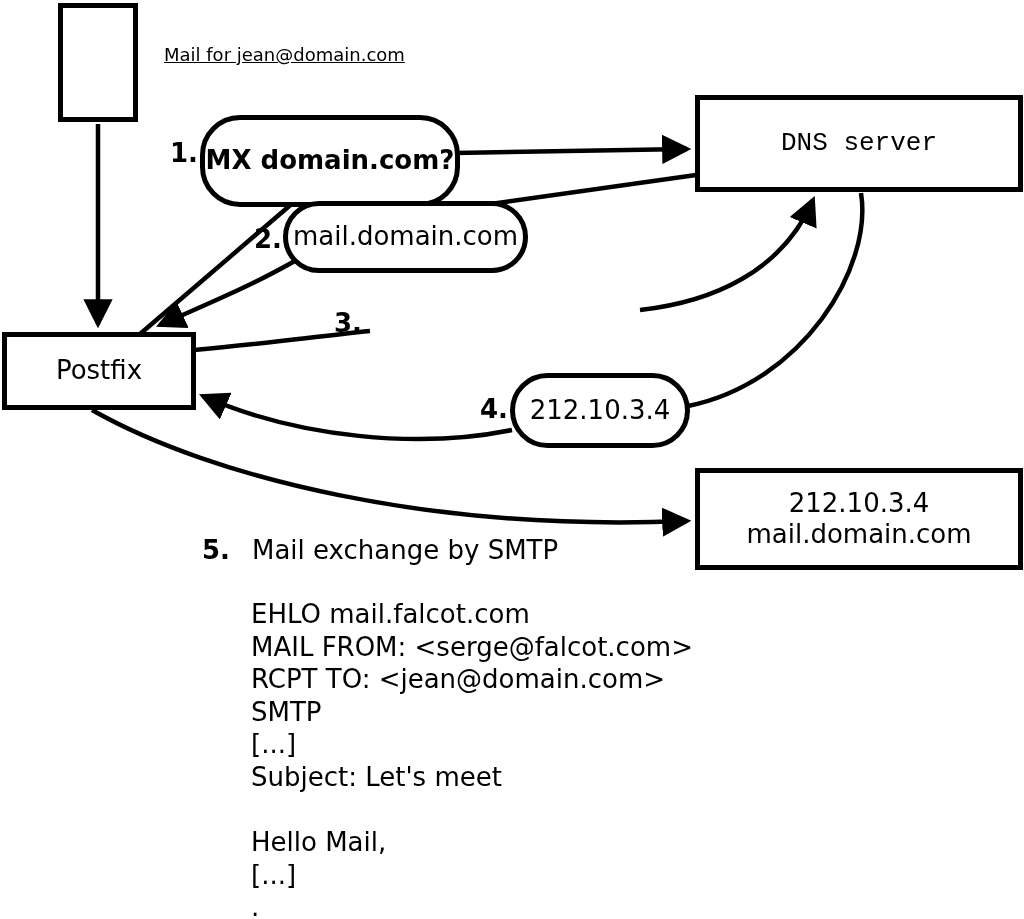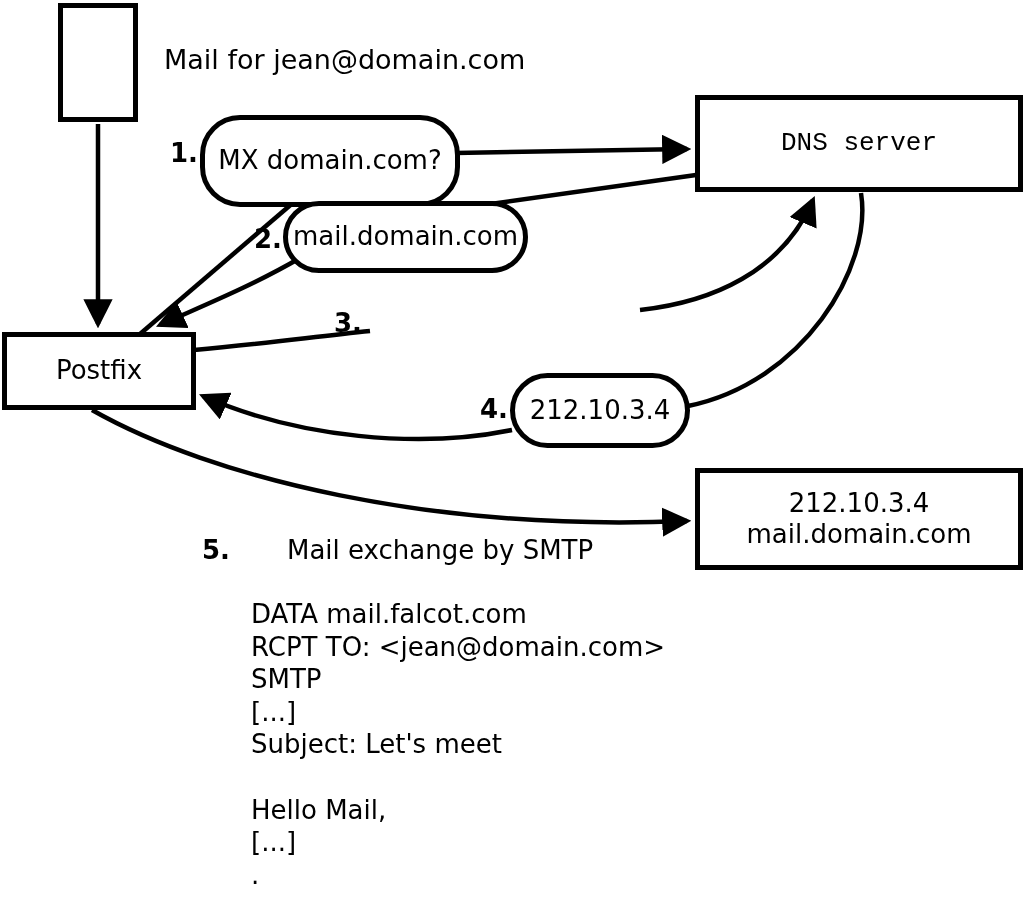--- a/index.html
+++ b/index.html
@@ -58,21 +58,22 @@
     top: 598px;
     z-index: 3;
     font-size: 26px;
   }
   .smtp-line {
     height: 32.6px;
     line-height: 32.6px;
     white-space: pre;
   }
   .title {
-    font-size: 27px;
+    font-size: 18px;
+    text-decoration: underline;
   }
 </style>
 </head>
 <body>
 
 <div class="canvas">
 
   <svg class="wires" width="1024" height="919" viewBox="0 0 1024 919">
     <defs>
       <marker id="arrow" viewBox="0 0 10 10" refX="8.5" refY="5" markerWidth="6.5" markerHeight="6.5" orient="auto-start-reverse">
@@ -101,45 +102,46 @@
 
   <div class="node" style="left:695px; top:95px; width:328px; height:97px;font-family:Liberation Mono, monospace;">
     <span>DNS server</span>
   </div>
 
   <div class="node two-line" style="left:695px; top:468px; width:328px; height:102px;">
     <span>212.10.3.4</span>
     <span>mail.domain.com</span>
   </div>
 
-  <div class="node pill" style="left:200px; top:115px; width:260px; height:92px;">
+  <div class="node pill" style="left:200px; top:115px; width:260px; height:92px;font-weight:bold;">
     <span>MX domain.com?</span>
   </div>
 
   <div class="node pill" style="left:283px; top:201px; width:245px; height:72px;">
     <span>mail.domain.com</span>
   </div>
 
 
   <div class="node pill" style="left:510px; top:373px; width:180px; height:75px;">
     <span>212.10.3.4</span>
   </div>
 
   <div class="freetext stepnum" style="left:154px; top:138px;">1.</div>
   <div class="freetext stepnum" style="left:238px; top:224px;">2.</div>
   <div class="freetext stepnum" style="left:318px; top:308px;">3.</div>
   <div class="freetext stepnum" style="left:464px; top:394px;">4.</div>
   <div class="freetext stepnum" style="left:186px; top:535px;">5.</div>
 
   <div class="freetext title" style="left:164px; top:44px;">Mail for jean@domain.com</div>
 
-  <div class="freetext" style="left:252px; top:535px;margin-left:35px;">Mail exchange by SMTP</div>
+  <div class="freetext" style="left:252px; top:535px;">Mail exchange by SMTP</div>
 
   <div class="smtp-block">
-    <div class="smtp-line">DATA mail.falcot.com</div>
+    <div class="smtp-line">EHLO mail.falcot.com</div>
+    <div class="smtp-line">MAIL FROM: &lt;serge@falcot.com&gt;</div>
     <div class="smtp-line">RCPT TO: &lt;jean@domain.com&gt;</div>
     <div class="smtp-line">SMTP</div>
     <div class="smtp-line">[...]</div>
     <div class="smtp-line">Subject: Let's meet</div>
     <div class="smtp-line"></div>
     <div class="smtp-line">Hello Mail,</div>
     <div class="smtp-line">[...]</div>
     <div class="smtp-line">.</div>
   </div>
 

